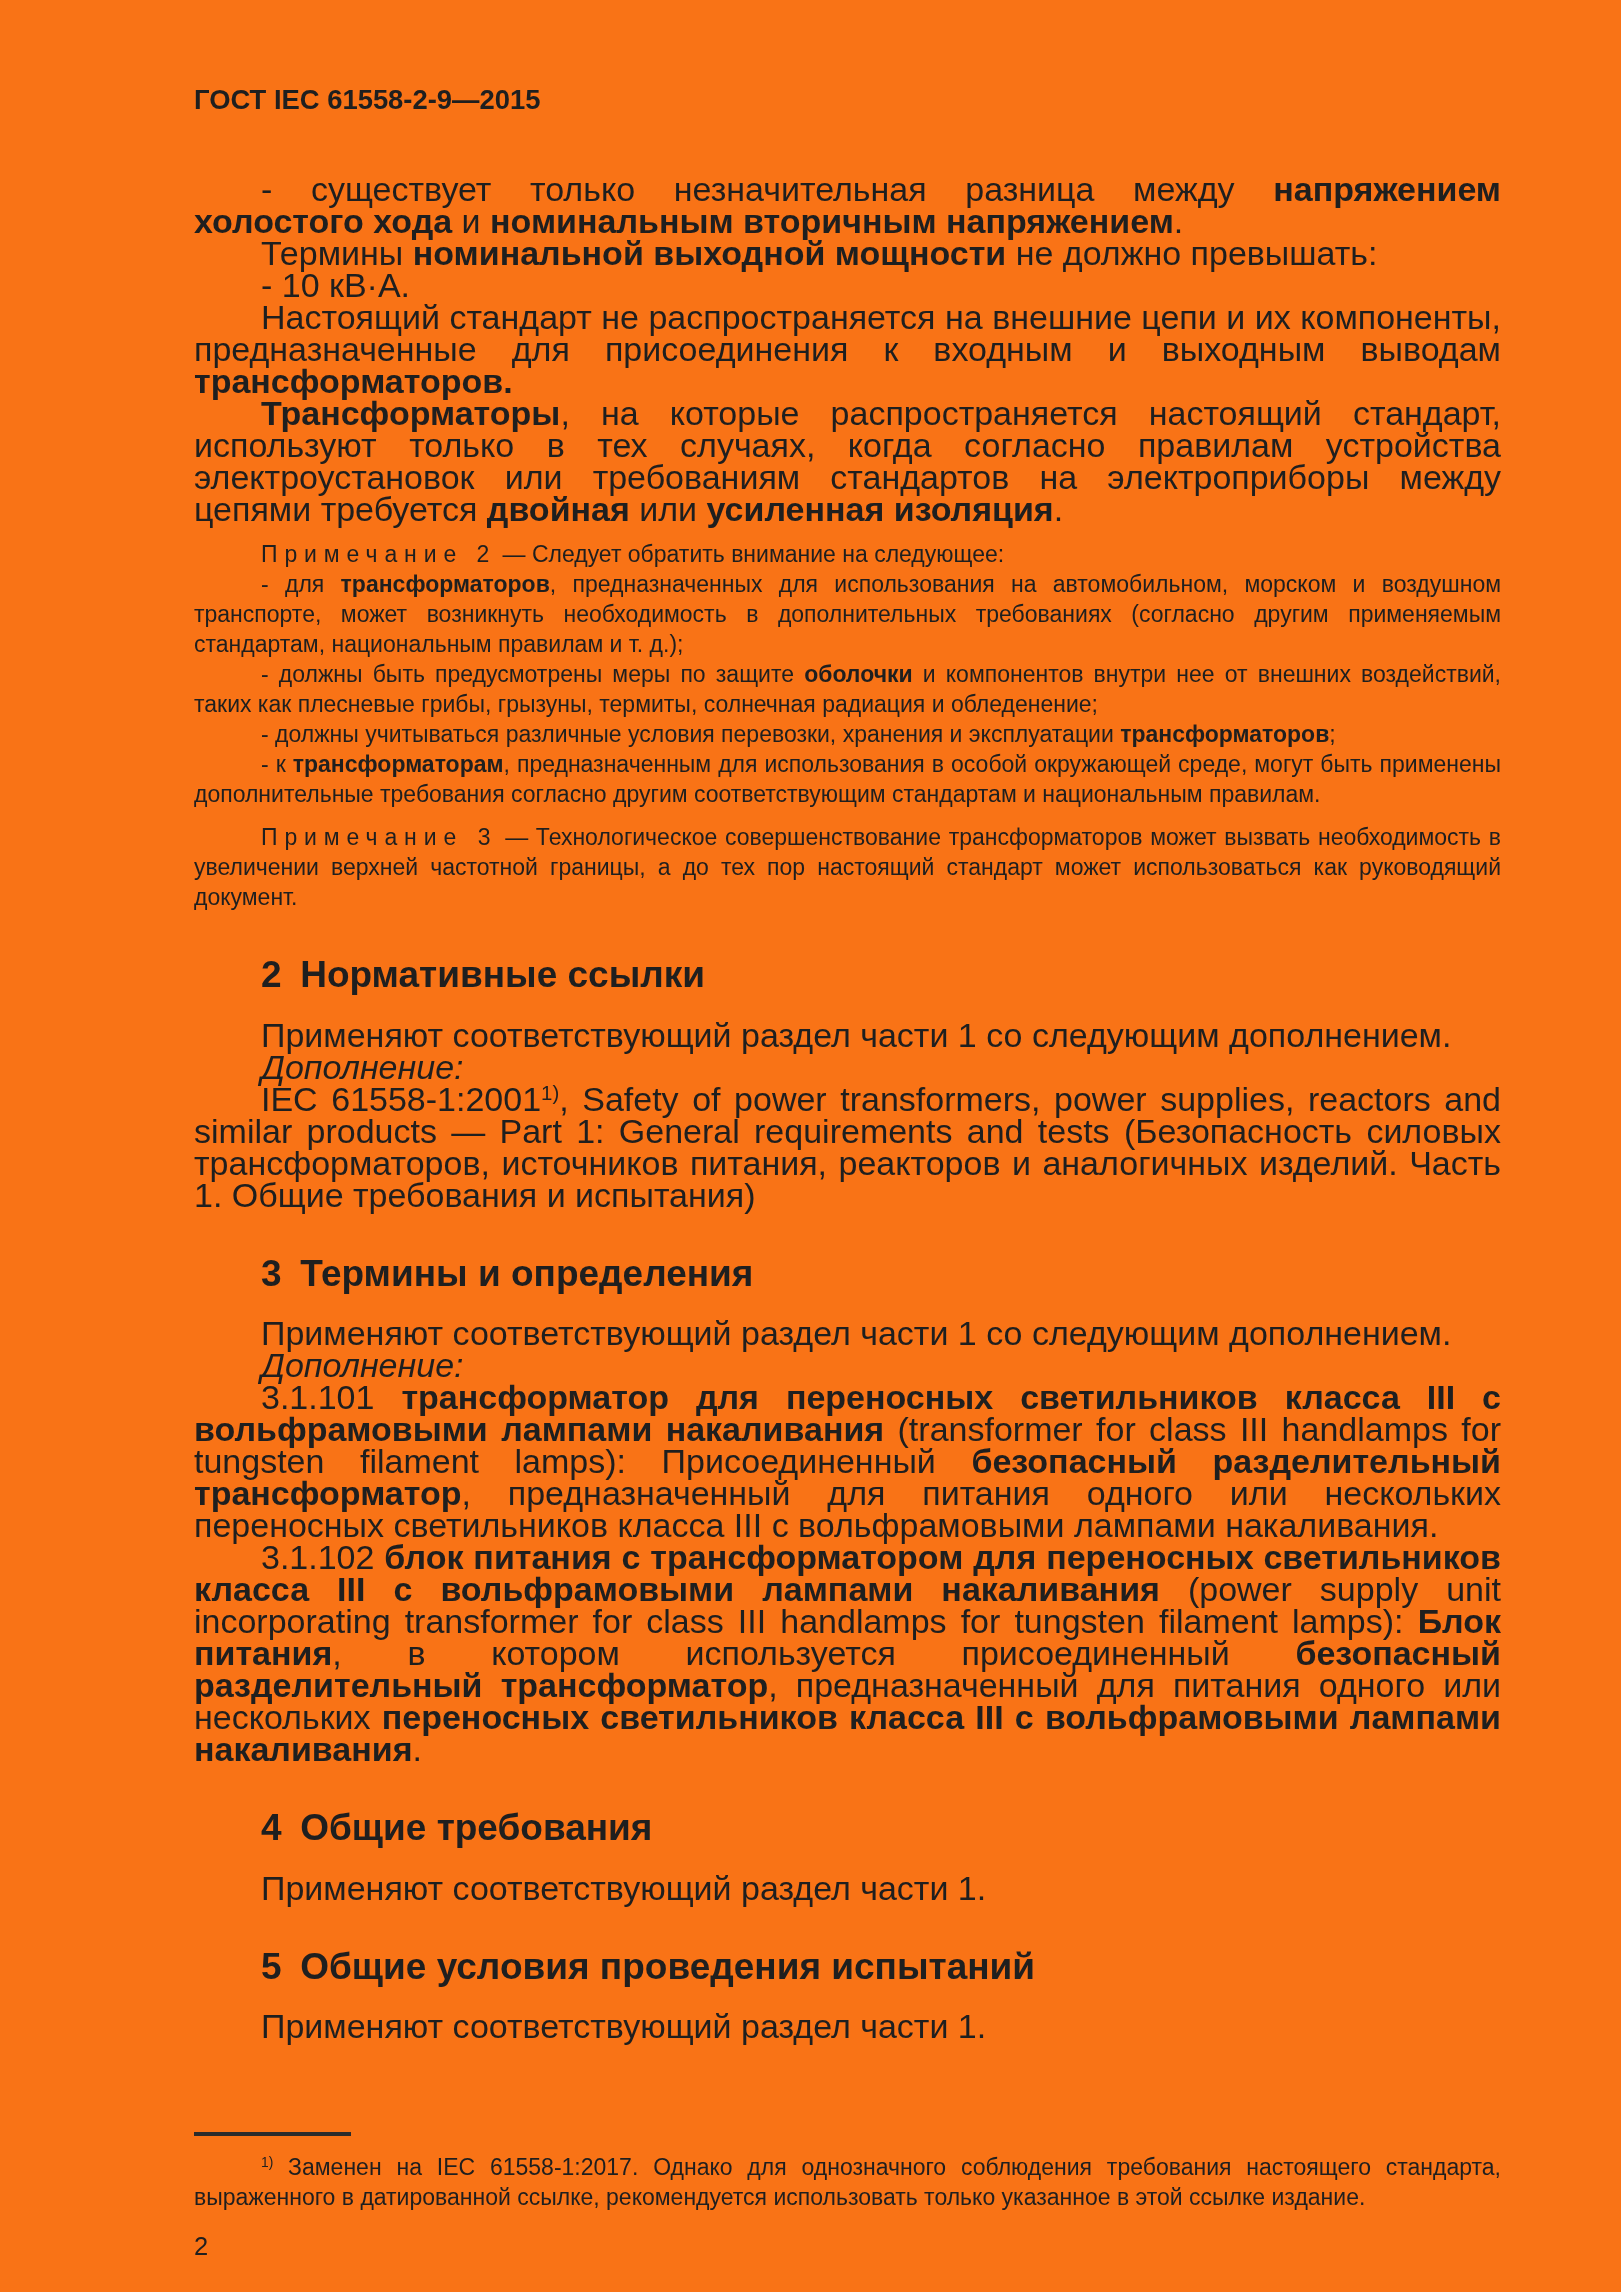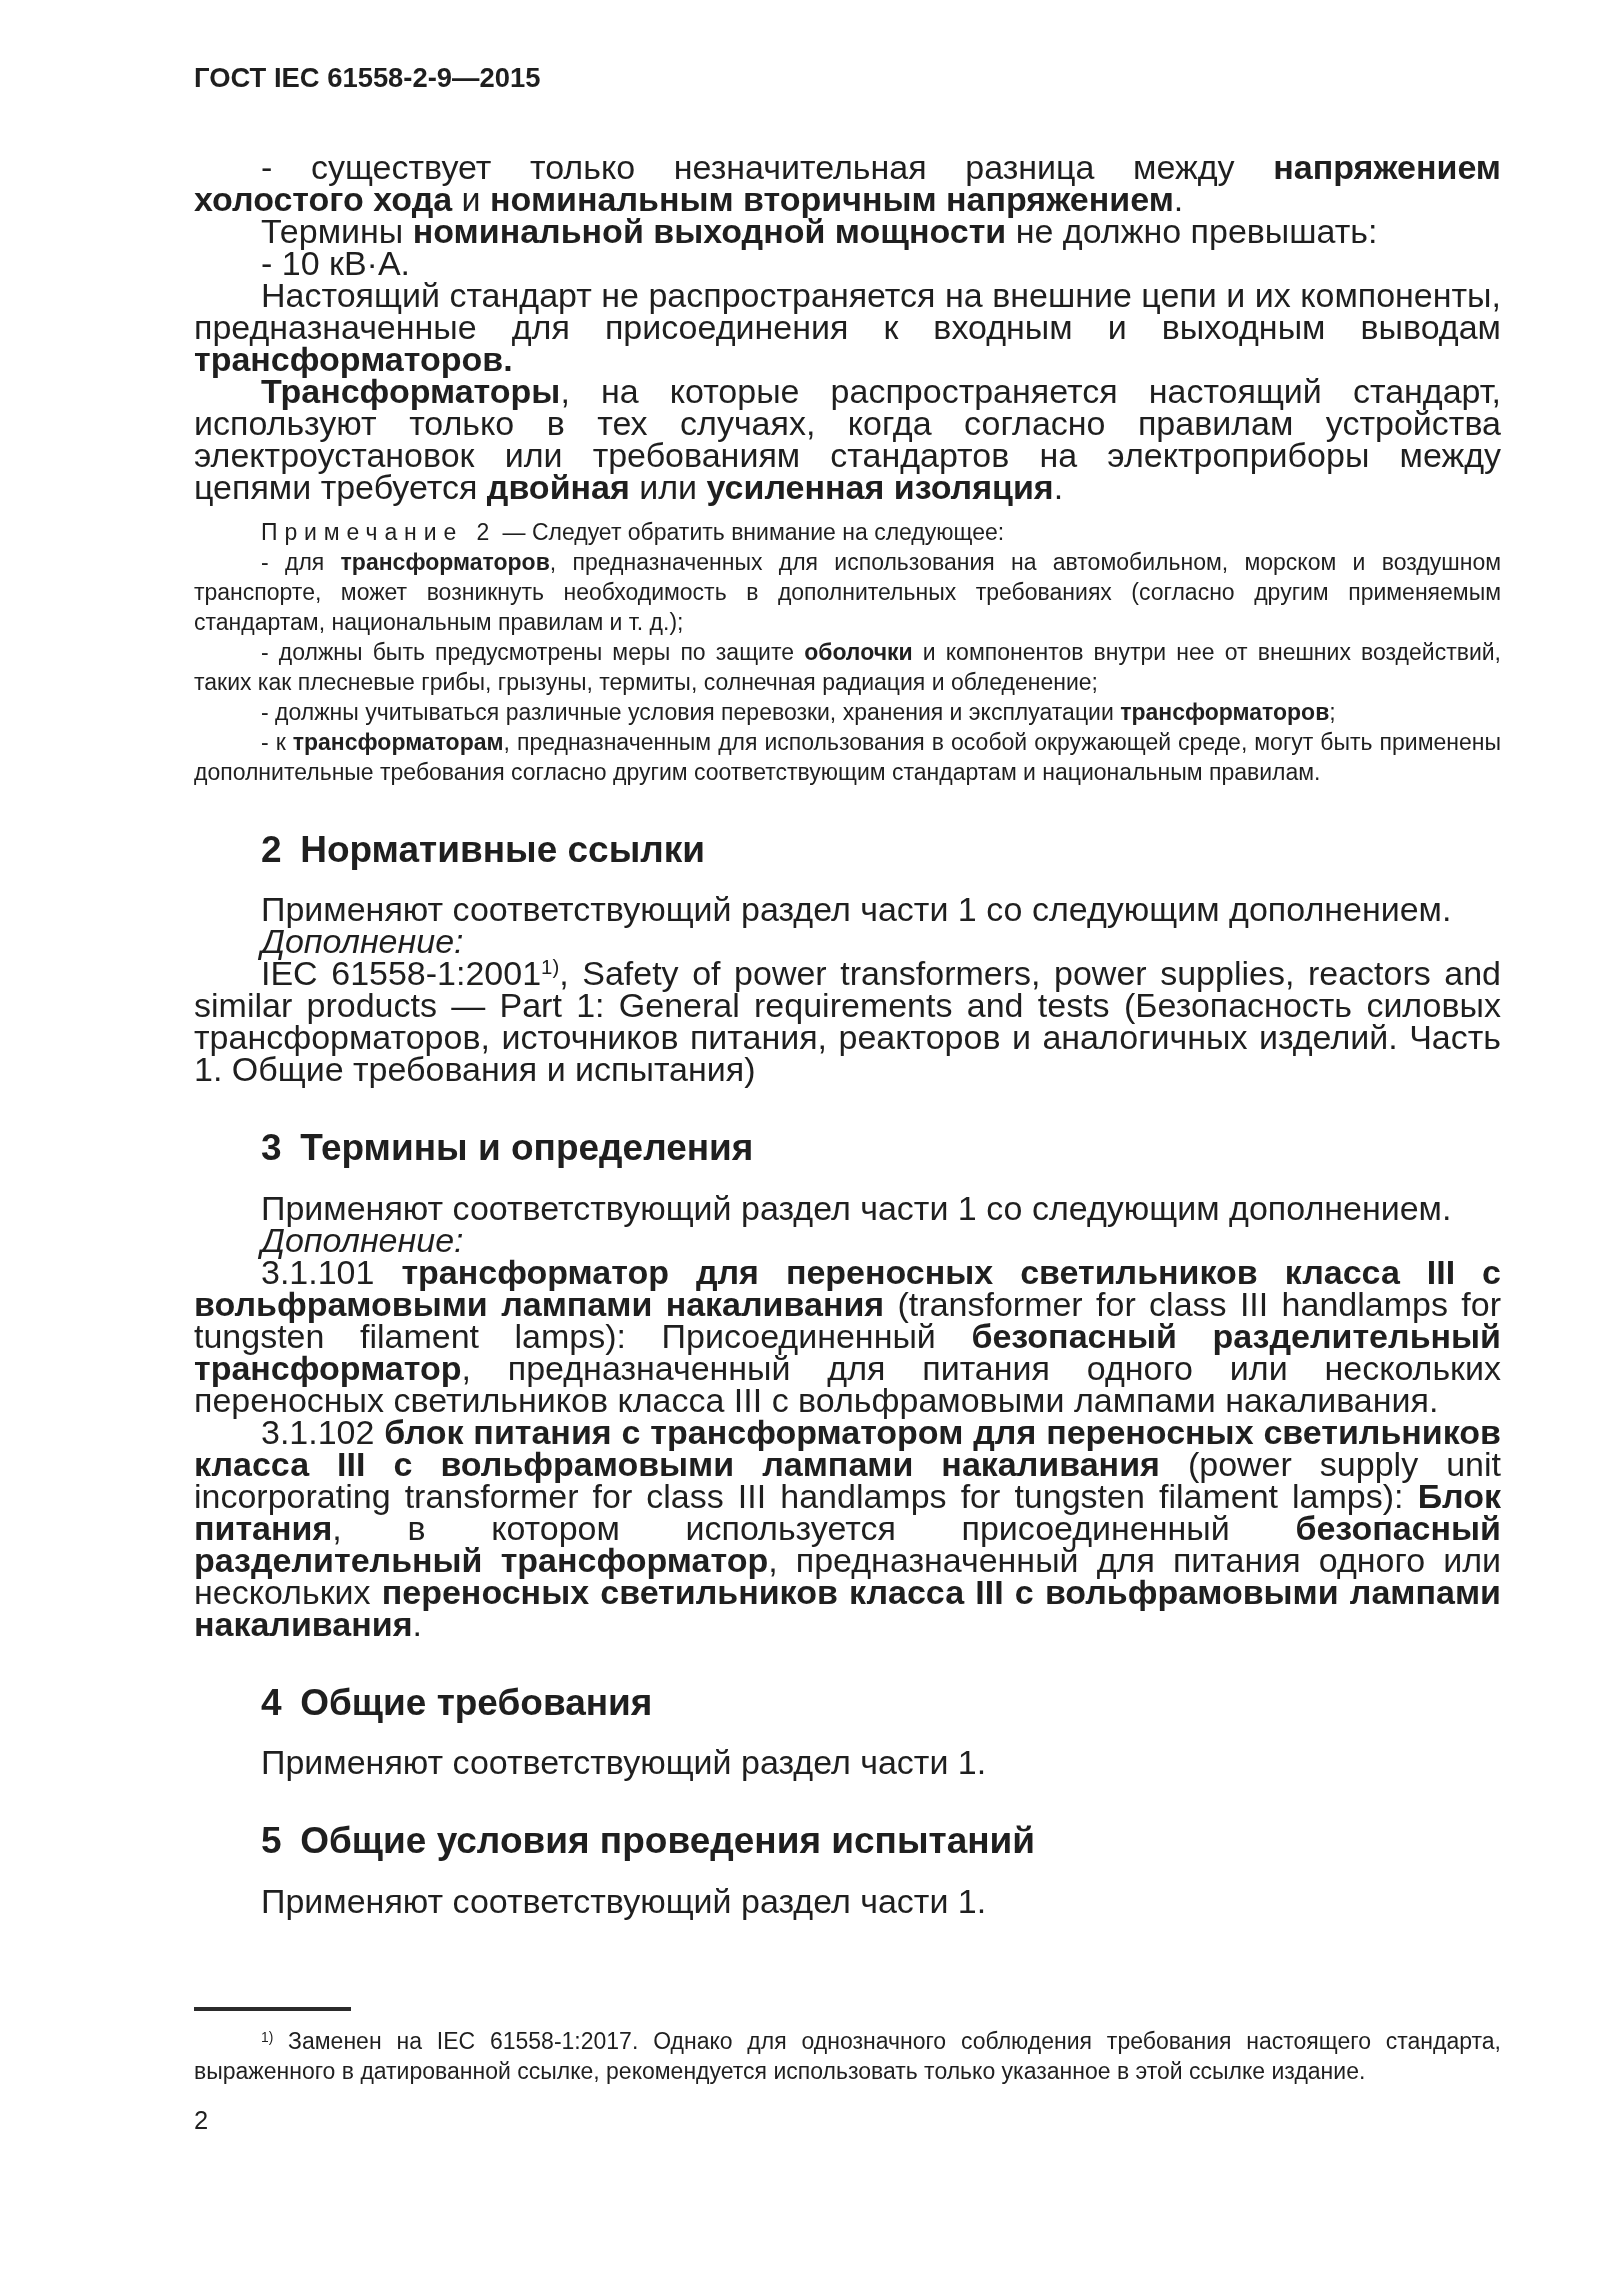--- a/index.html
+++ b/index.html
@@ -5,24 +5,24 @@
   html, body {
     margin: 0;
     padding: 0;
     background: #ebebeb;
   }
   .page {
     position: relative;
     width: 1621px;
     height: 2293px;
     box-sizing: border-box;
-    background: #ffffff;
+    background: #f97316;
     color: #1f1f1f;
     font-family: "Liberation Sans", "DejaVu Sans", sans-serif;
-    padding: 62px 120px 0 194px;
+    padding: 84px 120px 0 194px;
     overflow: hidden;
   }
   .doc-header {
     font-size: 27.4px;
     font-weight: bold;
     line-height: 32px;
     margin: 0 0 57px 0;
   }
   p { margin: 0; }
   .body-p {
@@ -88,20 +88,23 @@
   <p class="body-p"><span class="b">Трансформаторы</span><span>, на которые распространяется настоящий стандарт, используют только в тех случаях, когда согласно правилам устройства электроустановок или требованиям стандартов на электроприборы между цепями требуется </span><span class="b">двойная</span><span> или </span><span class="b">усиленная изоляция</span><span>.</span></p>
 
   <div class="note">
     <p class="note-p"><span class="sp">Примечание 2</span><span> — Следует обратить внимание на следующее:</span></p>
     <p class="note-p"><span>- для </span><span class="b">трансформаторов</span><span>, предназначенных для использования на автомобильном, морском и воздушном транспорте, может возникнуть необходимость в дополнительных требованиях (согласно другим применяемым стандартам, национальным правилам и т. д.);</span></p>
     <p class="note-p"><span>- должны быть предусмотрены меры по защите </span><span class="b">оболочки</span><span> и компонентов внутри нее от внешних воздействий, таких как плесневые грибы, грызуны, термиты, солнечная радиация и обледенение;</span></p>
     <p class="note-p"><span>- должны учитываться различные условия перевозки, хранения и эксплуатации </span><span class="b">трансформаторов</span><span>;</span></p>
     <p class="note-p"><span>- к </span><span class="b">трансформаторам</span><span>, предназначенным для использования в особой окружающей среде, могут быть применены дополнительные требования согласно другим соответствующим стандартам и национальным правилам.</span></p>
   </div>
 
+  <div class="note">
+    <p class="note-p"><span class="sp">Примечание 3</span><span> — Технологическое совершенствование трансформаторов может вызвать необходимость в увеличении верхней частотной границы, а до тех пор настоящий стандарт может использоваться как руководящий документ.</span></p>
+  </div>
 
   <h2 class="section"><span class="h-num">2</span><span>Нормативные ссылки</span></h2>
 
   <p class="body-p">Применяют соответствующий раздел части 1 со следующим дополнением.</p>
   <p class="body-p ital">Дополнение:</p>
   <p class="body-p"><span>IEC 61558-1:2001</span><sup>1)</sup><span>, Safety of power transformers, power supplies, reactors and similar products — Part 1: General requirements and tests (Безопасность силовых трансформаторов, источников питания, реакторов и аналогичных изделий. Часть 1. Общие требования и испытания)</span></p>
 
   <h2 class="section"><span class="h-num">3</span><span>Термины и определения</span></h2>
 
   <p class="body-p">Применяют соответствующий раздел части 1 со следующим дополнением.</p>

